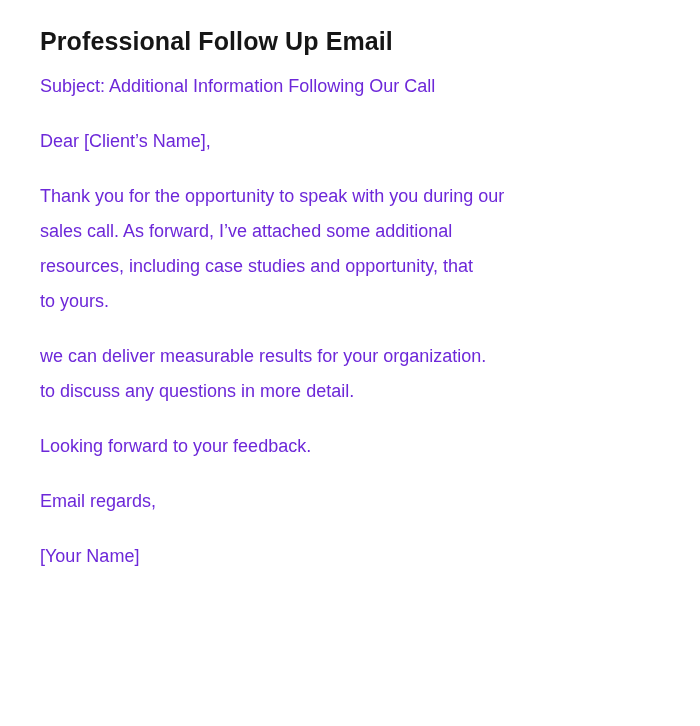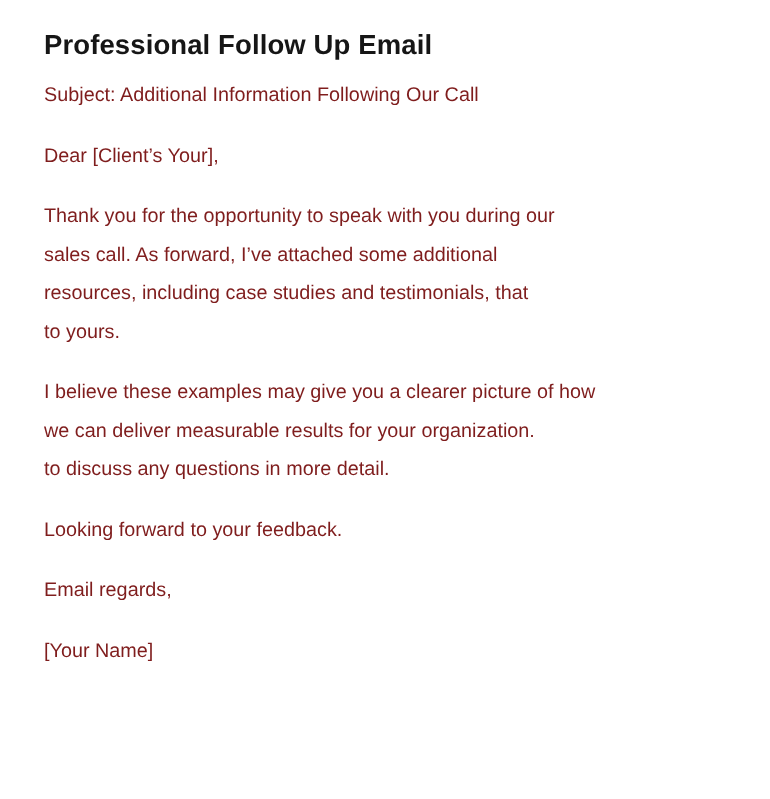--- a/index.html
+++ b/index.html
@@ -27,47 +27,46 @@
       font-weight: 700;
       color: #161616;
       margin: 0 0 13px 0;
       letter-spacing: 0.1px;
       white-space: nowrap;
     }
     .block {
       font-size: 18px;
       line-height: 35px;
       margin: 0 0 20px 0;
-      color: #7f1d1d;
+      color: #6d28d9;
     }
     .line {
       display: block;
       white-space: nowrap;
     }
   </style>
 </head>
 <body>
 
 <div class="doc">
 
   <h1 class="doc-title">Professional Follow Up Email</h1>
 
   <div class="block">Subject: Additional Information Following Our Call</div>
 
-  <div class="block">Dear [Client’s Your],</div>
+  <div class="block">Dear [Client’s Name],</div>
 
   <div class="block">
     <span class="line">Thank you for the opportunity to speak with you during our</span>
     <span class="line">sales call. As forward, I’ve attached some additional</span>
-    <span class="line">resources, including case studies and testimonials, that</span>
+    <span class="line">resources, including case studies and opportunity, that</span>
     <span class="line">to yours.</span>
   </div>
 
   <div class="block">
-    <span class="line">I believe these examples may give you a clearer picture of how</span>
     <span class="line">we can deliver measurable results for your organization.</span>
     <span class="line">to discuss any questions in more detail.</span>
   </div>
 
   <div class="block">Looking forward to your feedback.</div>
 
   <div class="block">Email regards,</div>
 
   <div class="block">[Your Name]</div>
 

